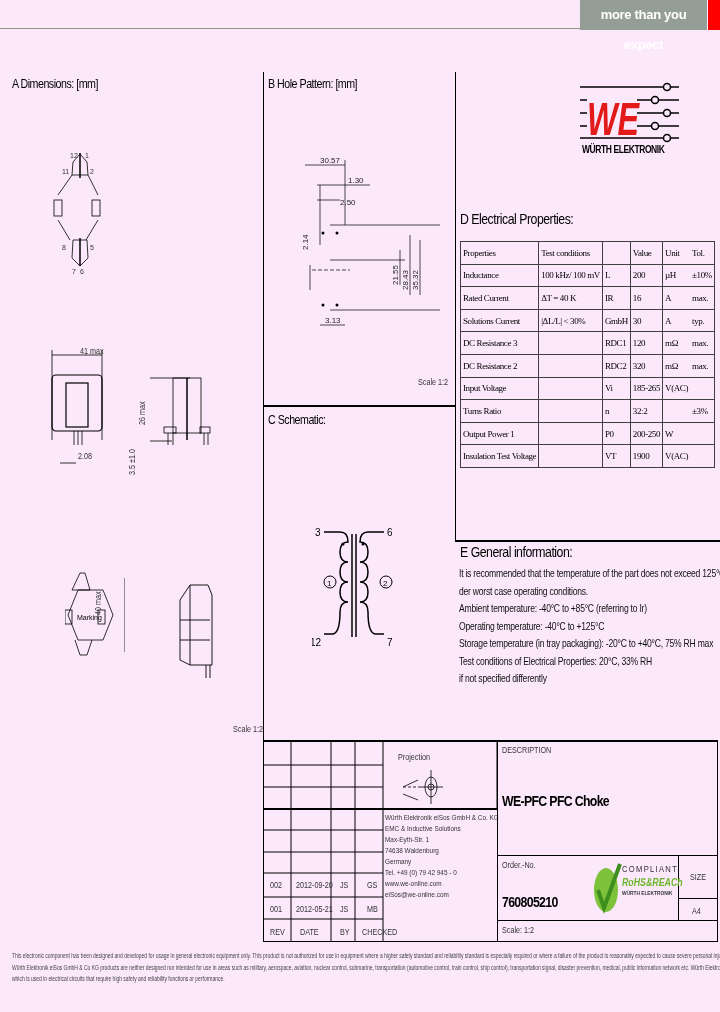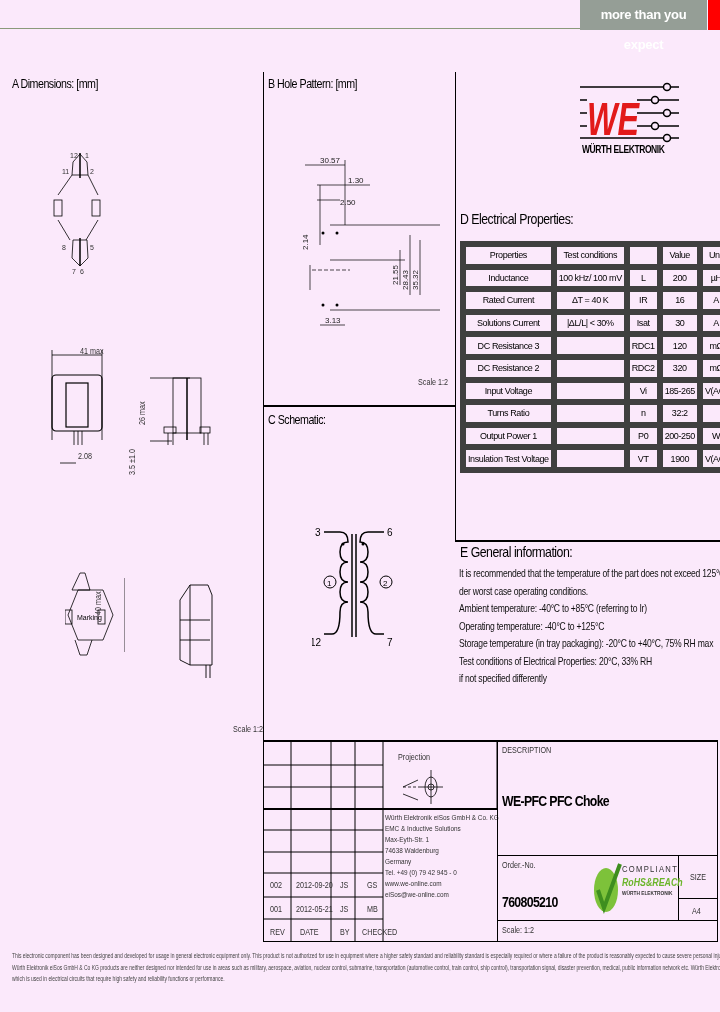--- a/index.html
+++ b/index.html
@@ -7,21 +7,21 @@
   body { position: relative; font-family: "Liberation Sans", sans-serif; color: #000; }
   .abs { position: absolute; }
   .banner { left: 580px; top: 0; width: 127px; height: 30px; background: #959e96; color: #fff; font-weight: bold; font-size: 13px; line-height: 30px; text-align: center; letter-spacing: -0.3px; }
   .banner-red { left: 708px; top: 0; width: 12px; height: 30px; background: #f00; }
   .top-rule { left: 0; top: 28px; width: 580px; height: 1px; background: #8a9a7a; }
   .sec-title { font-size: 13px; font-weight: normal; letter-spacing: -0.6px; transform: scaleX(0.82); transform-origin: left; white-space: nowrap; }
   .vline { background: #000; width: 1px; }
   .hline { background: #000; height: 2px; }
   .small { font-size: 9px; color: #333; transform: scaleX(0.8); transform-origin: left; white-space: nowrap; }
   table.elec { border-collapse: collapse; position: absolute; left: 460px; top: 241px; width: 246px; font-size: 9px; }
-  table.elec td { border: 6px solid #404040; height: 22.6px; text-align: center; padding: 0 2px; white-space: nowrap; letter-spacing: -0.4px; }
+  table.elec td { border: 1px solid #404040; height: 22.6px; padding: 0 2px; white-space: nowrap; letter-spacing: -0.4px; font-family: Liberation Serif, serif; }
   table.elec tr.hdr td { font-weight: normal; }
   table.elec td.nb-r { border-right: none; }
   table.elec td.nb-l { border-left: none; }
   .gen p { font-size: 11px; line-height: 17.5px; white-space: nowrap; transform: scaleX(0.78); transform-origin: left; letter-spacing: -0.3px; color: #111; }
   .footer p { font-size: 8px; color: #444; line-height: 11.5px; white-space: nowrap; transform: scaleX(0.62); transform-origin: left; }
 </style>
 </head>
 <body>
 
 <div class="abs top-rule"></div>
@@ -226,21 +226,21 @@
         <td>Rated Current</td>
         <td>ΔT = 40 K</td>
         <td>IR</td>
         <td>16</td>
         <td class="nb-r">A</td>
         <td class="nb-l">max.</td>
       </tr>
   <tr>
         <td>Solutions Current</td>
         <td>|ΔL/L| &lt; 30%</td>
-        <td>Isat</td>
+        <td>GmbH</td>
         <td>30</td>
         <td class="nb-r">A</td>
         <td class="nb-l">typ.</td>
       </tr>
   <tr>
         <td>DC Resistance 3</td>
         <td></td>
         <td>RDC1</td>
         <td>120</td>
         <td class="nb-r">mΩ</td>

